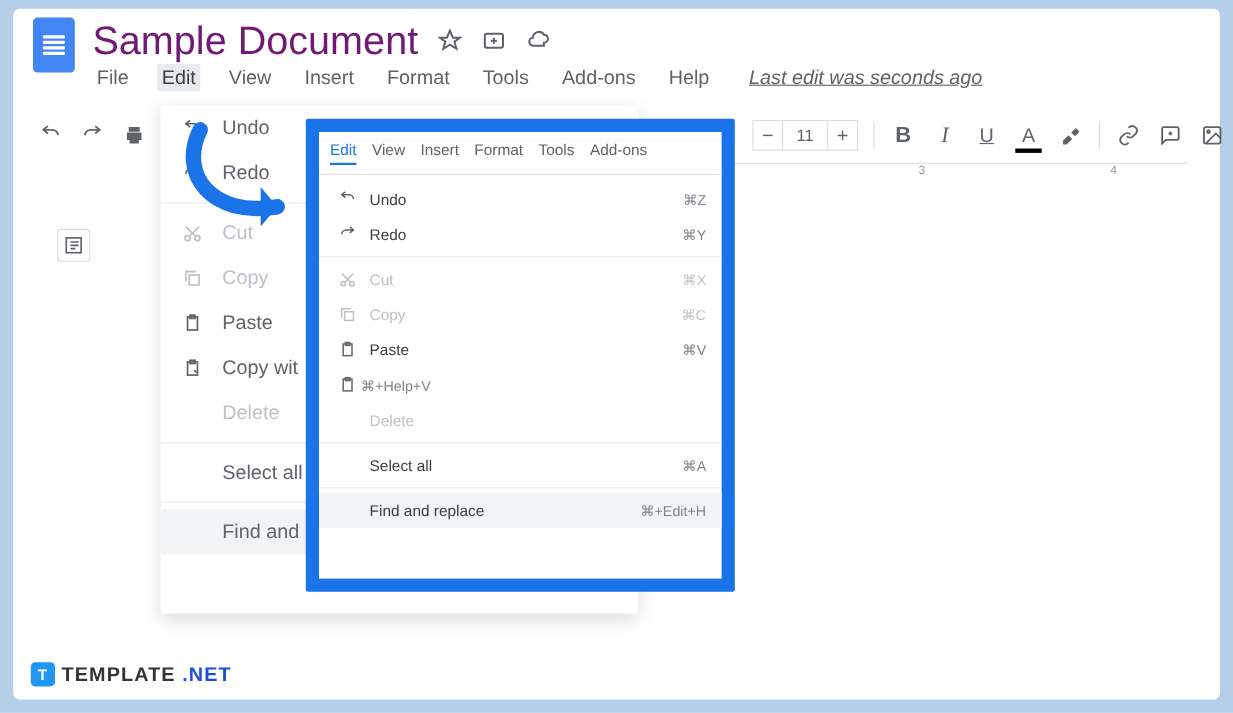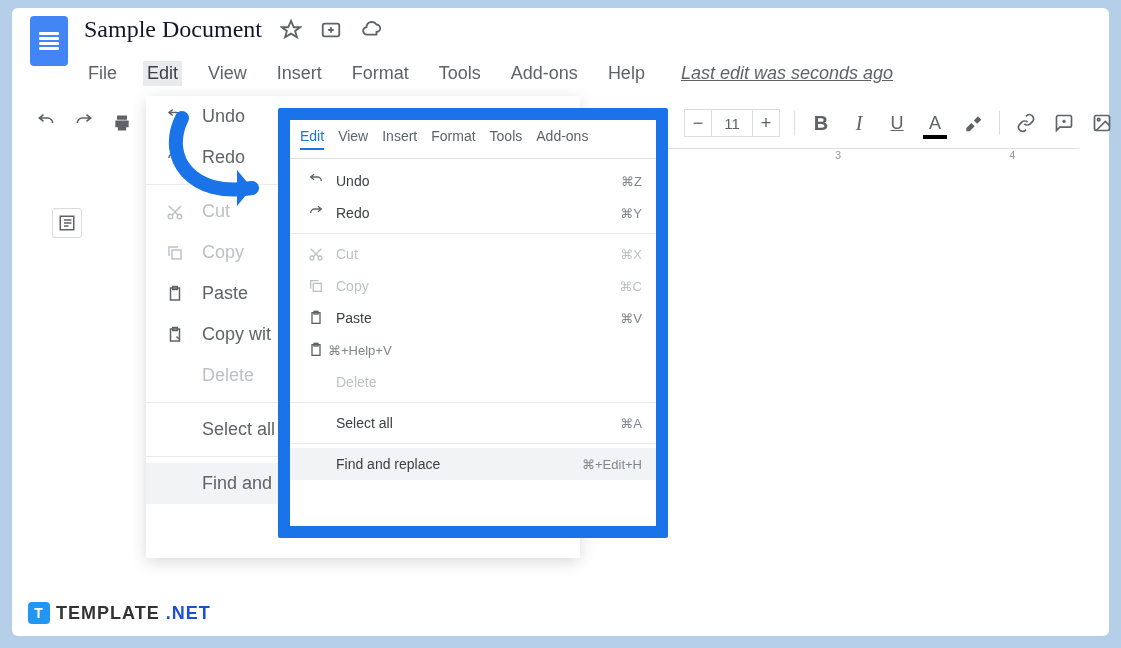--- a/index.html
+++ b/index.html
@@ -4,23 +4,23 @@
 <style>
 * { margin: 0; padding: 0; box-sizing: border-box; font-family: Arial, sans-serif; }
 body { background: #b5cfe8; width: 1121px; height: 648px; position: relative; overflow: hidden; }
 .app-window { position: absolute; left: 12px; top: 8px; right: 12px; bottom: 12px; background: #fff; border-radius: 6px; }
 .header { display: flex; align-items: flex-start; padding: 8px 18px 0 18px; }
 .docs-logo { width: 38px; height: 50px; background: #4285f4; border-radius: 4px; display: flex; align-items: center; justify-content: center; margin-right: 16px; }
 .docs-logo-lines { width: 20px; height: 18px; display: flex; flex-direction: column; justify-content: space-between; }
 .docs-logo-lines span { height: 3px; background: #fff; border-radius: 1px; }
 .header-main { flex: 1; }
 .doc-title-row { display: flex; align-items: center; gap: 18px; }
-.doc-title { font-size: 24px; color: #0f172a; font-family: Liberation Serif, serif; }
+.doc-title { font-size: 36px; color: #701a75; }
 .title-icon { width: 22px; height: 22px; color: #5f6368; }
-.menubar { display: flex; gap: 22px; margin-top: 18px; font-size: 18px; color: #5f6368; align-items: center; }
+.menubar { display: flex; gap: 22px; margin-top: 0; font-size: 18px; color: #5f6368; align-items: center; }
 .menu-item { cursor: pointer; padding: 2px 4px; }
 .menu-item.active { background: #e8eaed; color: #3c4043; }
 .last-edit { text-decoration: underline; margin-left: 10px; font-style: italic; }
 .toolbar { position: absolute; left: 12px; top: 95px; right: 12px; height: 40px; display: flex; align-items: center; padding: 0 10px; gap: 14px; color: #5f6368; }
 .toolbar-icon { width: 24px; height: 24px; display: flex; align-items: center; justify-content: center; }
 .toolbar-sep { width: 1px; height: 24px; background: #dadce0; }
 .font-size-box { display: flex; align-items: center; }
 .font-size-btn { width: 28px; height: 28px; border: 1px solid #dadce0; display: flex; align-items: center; justify-content: center; font-size: 18px; }
 .font-size-val { width: 40px; height: 28px; border-top: 1px solid #dadce0; border-bottom: 1px solid #dadce0; display: flex; align-items: center; justify-content: center; font-size: 15px; }
 .bold { font-weight: bold; font-size: 20px; }

